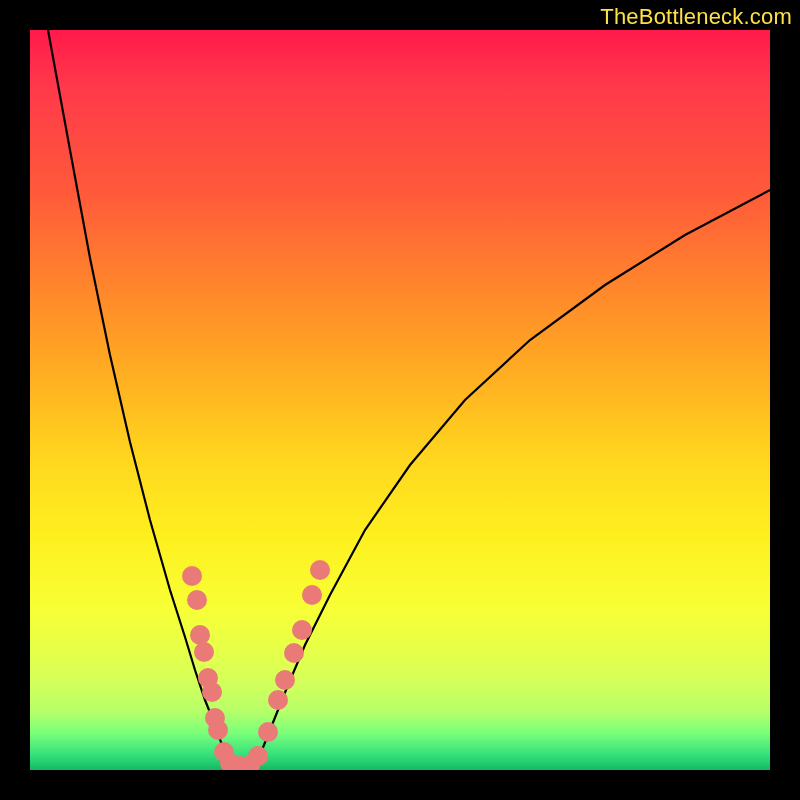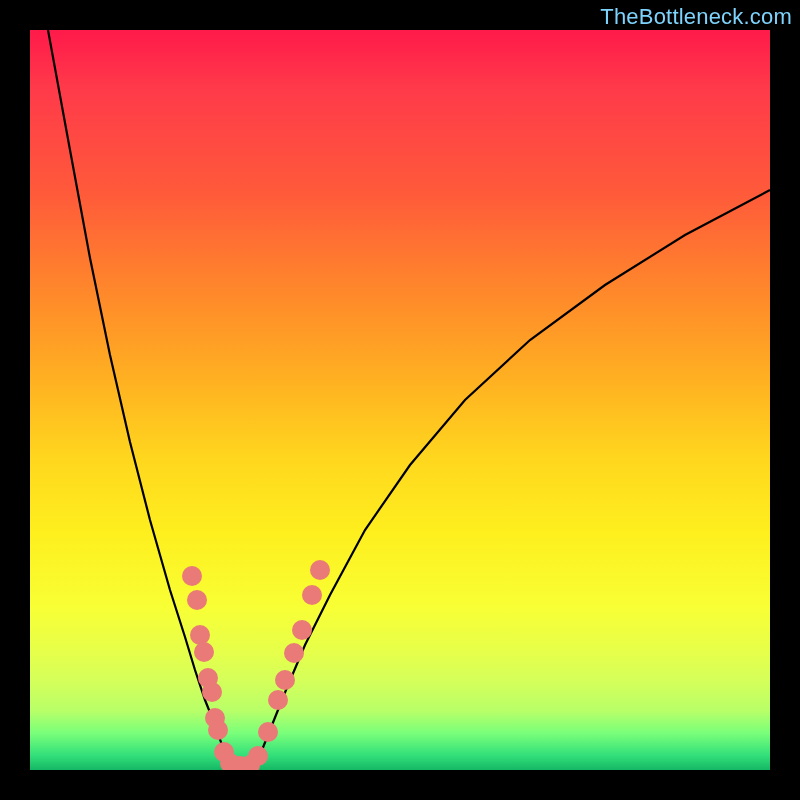--- a/index.html
+++ b/index.html
@@ -43,21 +43,21 @@
     position: absolute;
     left: 0;
     top: 0;
     width: 740px;
     height: 740px;
   }
   .watermark {
     position: absolute;
     top: 4px;
     right: 8px;
-    color: #7dd3fc;
+    color: #fde047;
     font-size: 22px;
     font-weight: 500;
     letter-spacing: 0.2px;
   }
   .curve {
     fill: none;
     stroke: #000;
     stroke-width: 2.2;
   }
   .dot {

